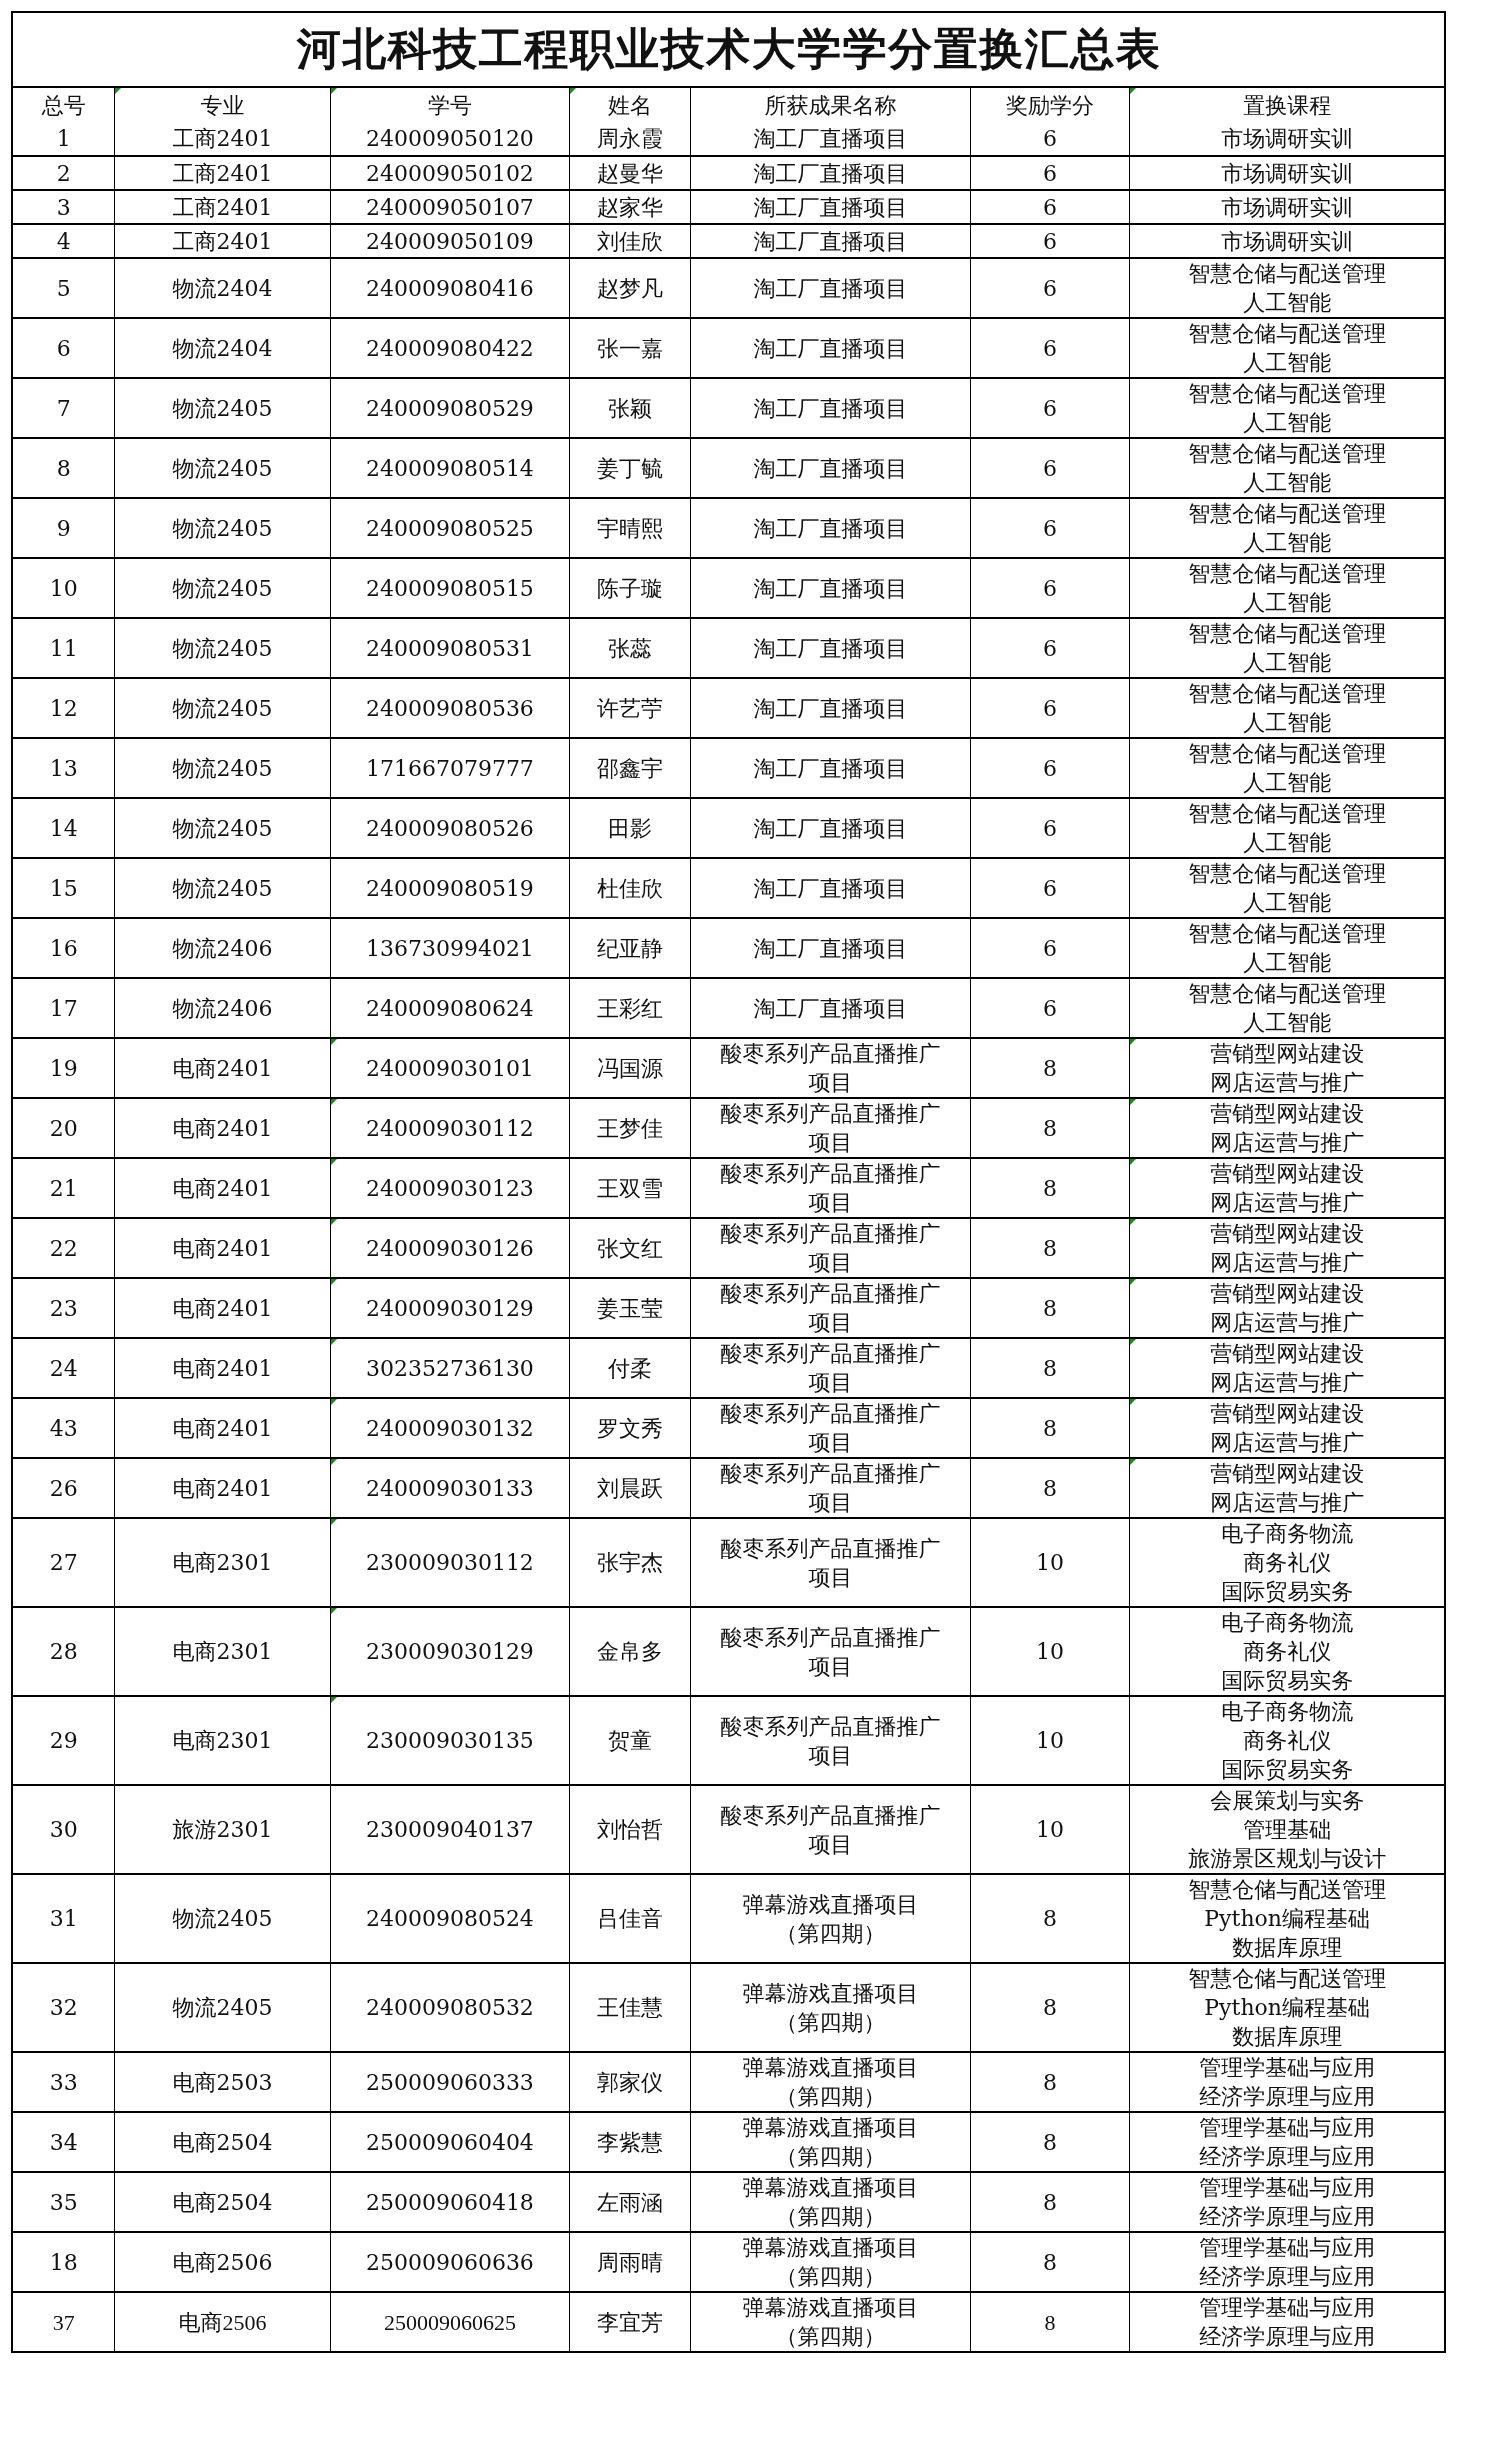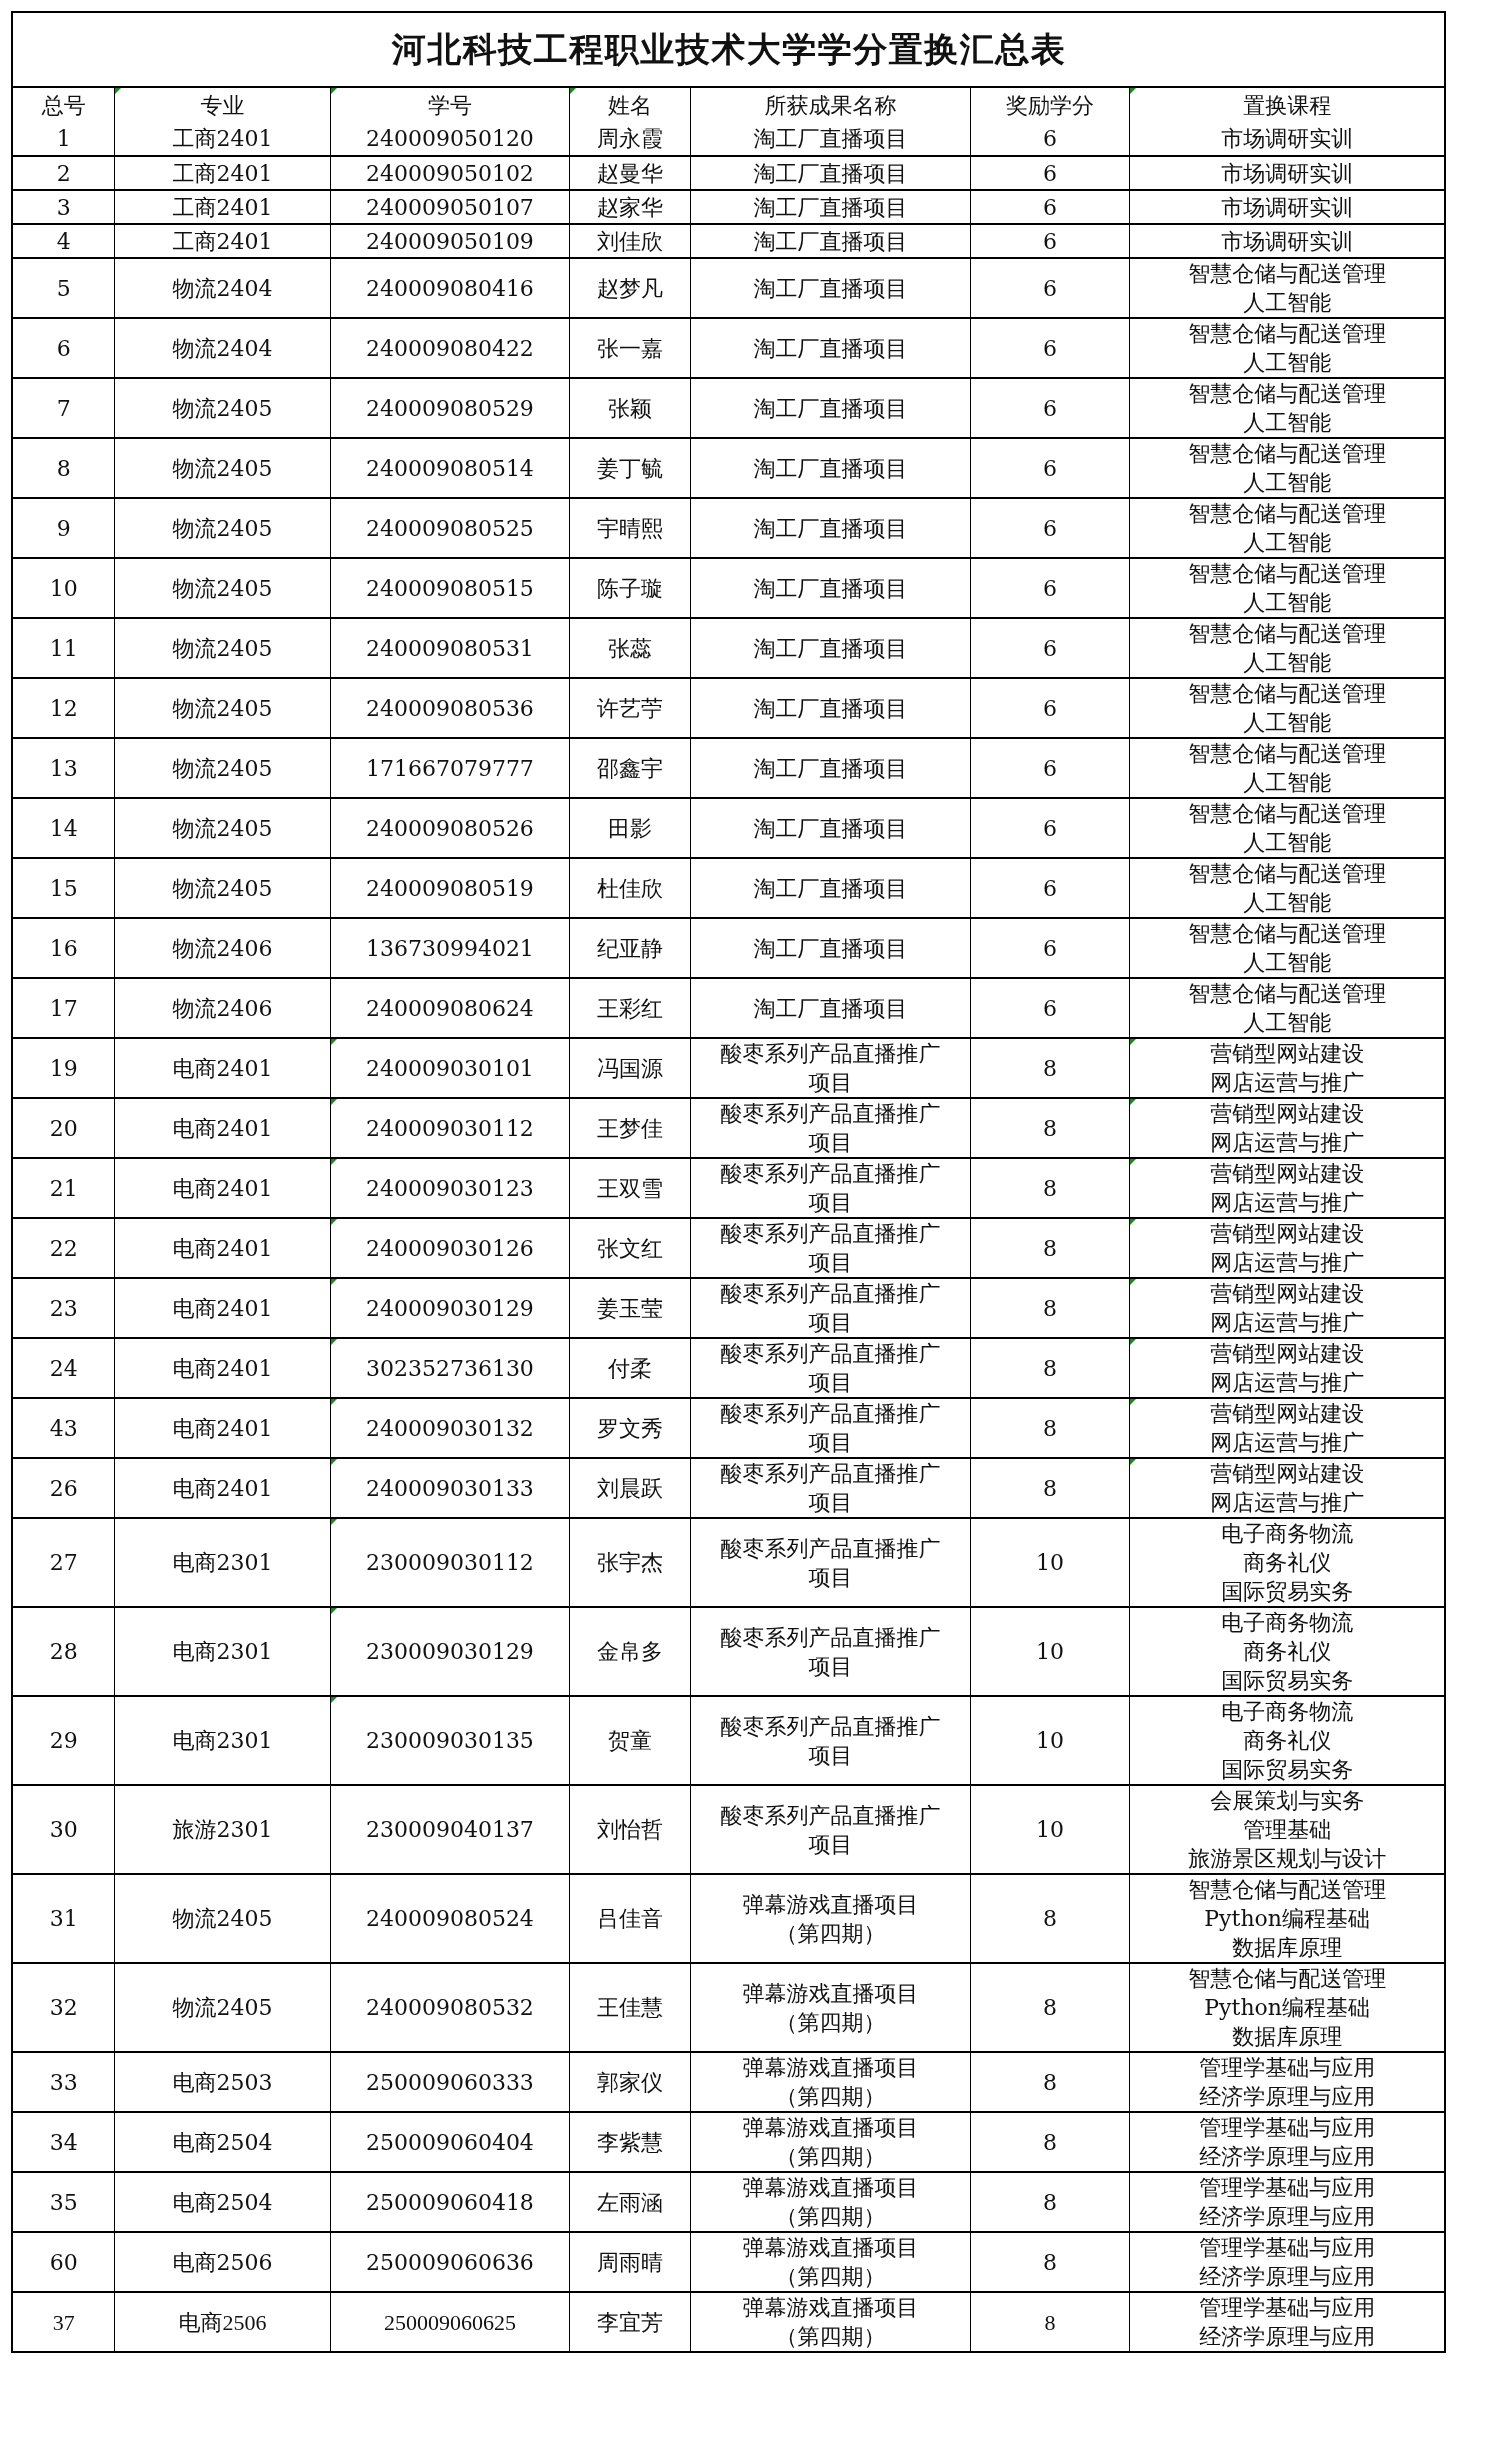--- a/index.html
+++ b/index.html
@@ -1,21 +1,21 @@
 <!DOCTYPE html>
 <html style="font-size:12px"><head>
 <meta charset="utf-8">
 <style>
   html, body { margin:0; padding:0; background:#ffffff; }
   body { width:1486px; height:2462px; position:relative; overflow:hidden;
          font-family: "DejaVu Serif", "Liberation Serif", serif; color:#111; }
   #sheet { position:absolute; left:11.4px; top:11.4px; width:1435px;
            border:2.3px solid #000; box-sizing:border-box; }
   .title { height:73px; display:flex; align-items:center; justify-content:center;
-           font-size:34px; font-weight:bold; letter-spacing:1.5px;
+           font-size:44px; font-weight:bold; letter-spacing:1.5px;
            border-bottom:2.3px solid #000; font-family:"DejaVu Serif", serif; }
   table { border-collapse:collapse; width:100%; table-layout:fixed; }
   td, th { border-left:0.8px solid #000; text-align:center; vertical-align:middle;
            font-size:22px; font-weight:normal; padding:0 1.5px; line-height:29px;
            position:relative; overflow:hidden; }
   td:first-child, th:first-child { border-left:none; }
   tr { border-bottom:2.3px solid #000; }
   tr:last-child { border-bottom:none;font-family:Liberation Serif, serif; }
   th { height:34px; }
   .h1 { height:34px; }
@@ -541,21 +541,21 @@
             <span class="line">弹幕游戏直播项目</span>
             <span class="line">（第四期）</span>
           </td>
           <td>8</td>
           <td>
             <span class="line">管理学基础与应用</span>
             <span class="line">经济学原理与应用</span>
           </td>
         </tr>
         <tr class="h2">
-          <td>60</td>
+          <td>18</td>
           <td>电商2506</td>
           <td>250009060636</td>
           <td>周雨晴</td>
           <td>
             <span class="line">弹幕游戏直播项目</span>
             <span class="line">（第四期）</span>
           </td>
           <td>8</td>
           <td>
             <span class="line">管理学基础与应用</span>

